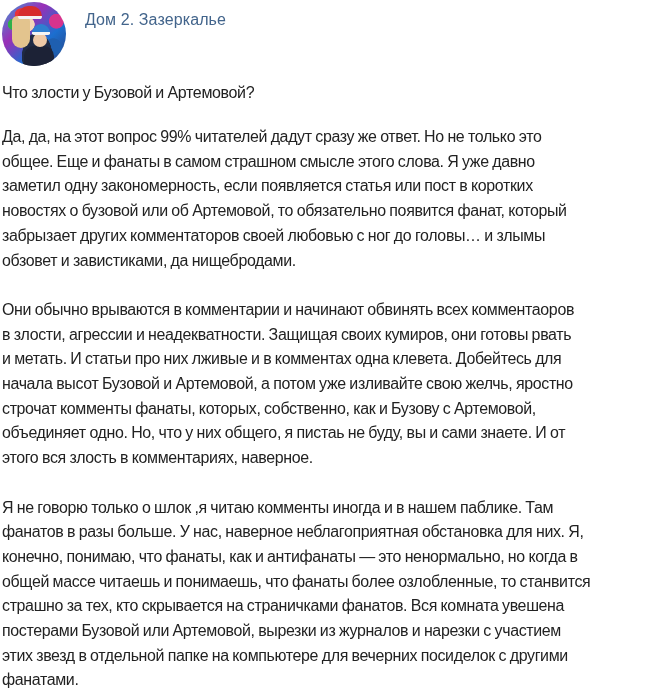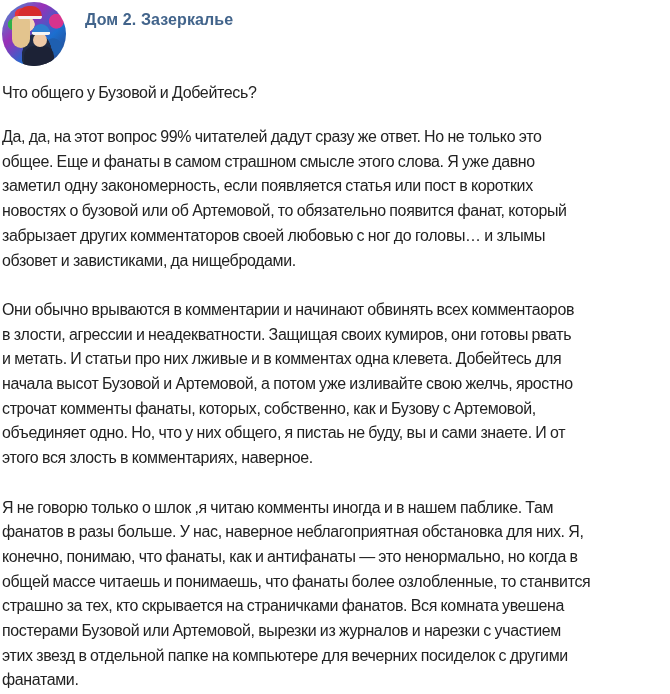--- a/index.html
+++ b/index.html
@@ -76,21 +76,21 @@
     left: 22px; top: 44px;
     width: 30px; height: 22px;
     background: #1c2236;
     border-radius: 10px 10px 0 0;
   }
   .post-title {
     position: absolute;
     left: 85px;
     top: 11px;
     font-size: 16px;
-    font-weight: bold;
+    font-weight: normal;
     color: #42648b;
     letter-spacing: 0.1px;
     cursor: pointer;
   }
   .post-body {
     position: absolute;
     left: 2px;
     top: 81px;
     width: 668px;
     font-size: 16px;
@@ -118,21 +118,21 @@
     <div class="hair"></div>
     <div class="hat1"></div>
     <div class="suit"></div>
     <div class="face2"></div>
     <div class="hat2"></div>
   </div>
   <div class="post-title">Дом 2. Зазеркалье</div>
 </div>
 
 <div class="post-body">
-  <div class="post-heading">Что общего у Бузовой и Добейтесь?</div>
+  <div class="post-heading">Что злости у Бузовой и Артемовой?</div>
 
   <div class="paragraph">
     <span class="line" style="transform-origin: 0px 0px; transform: scaleX(0.997006);">Да, да, на этот вопрос 99% читателей дадут сразу же ответ. Но не только это</span>
     <span class="line" style="transform-origin: 0px 0px; transform: scaleX(0.997006);">общее. Еще и фанаты в самом страшном смысле этого слова. Я уже давно</span>
     <span class="line" style="transform-origin: 0px 0px; transform: scaleX(0.997006);">заметил одну закономерность, если появляется статья или пост в коротких</span>
     <span class="line" style="transform-origin: 0px 0px; transform: scaleX(0.997006);">новостях о бузовой или об Артемовой, то обязательно появится фанат, который</span>
     <span class="line" style="transform-origin: 0px 0px; transform: scaleX(0.997006);">забрызает других комментаторов своей любовью с ног до головы… и злымы</span>
     <span class="line" style="transform-origin: 0px 0px; transform: scaleX(0.997006);">обзовет и завистиками, да нищебродами.</span>
   </div>
 

